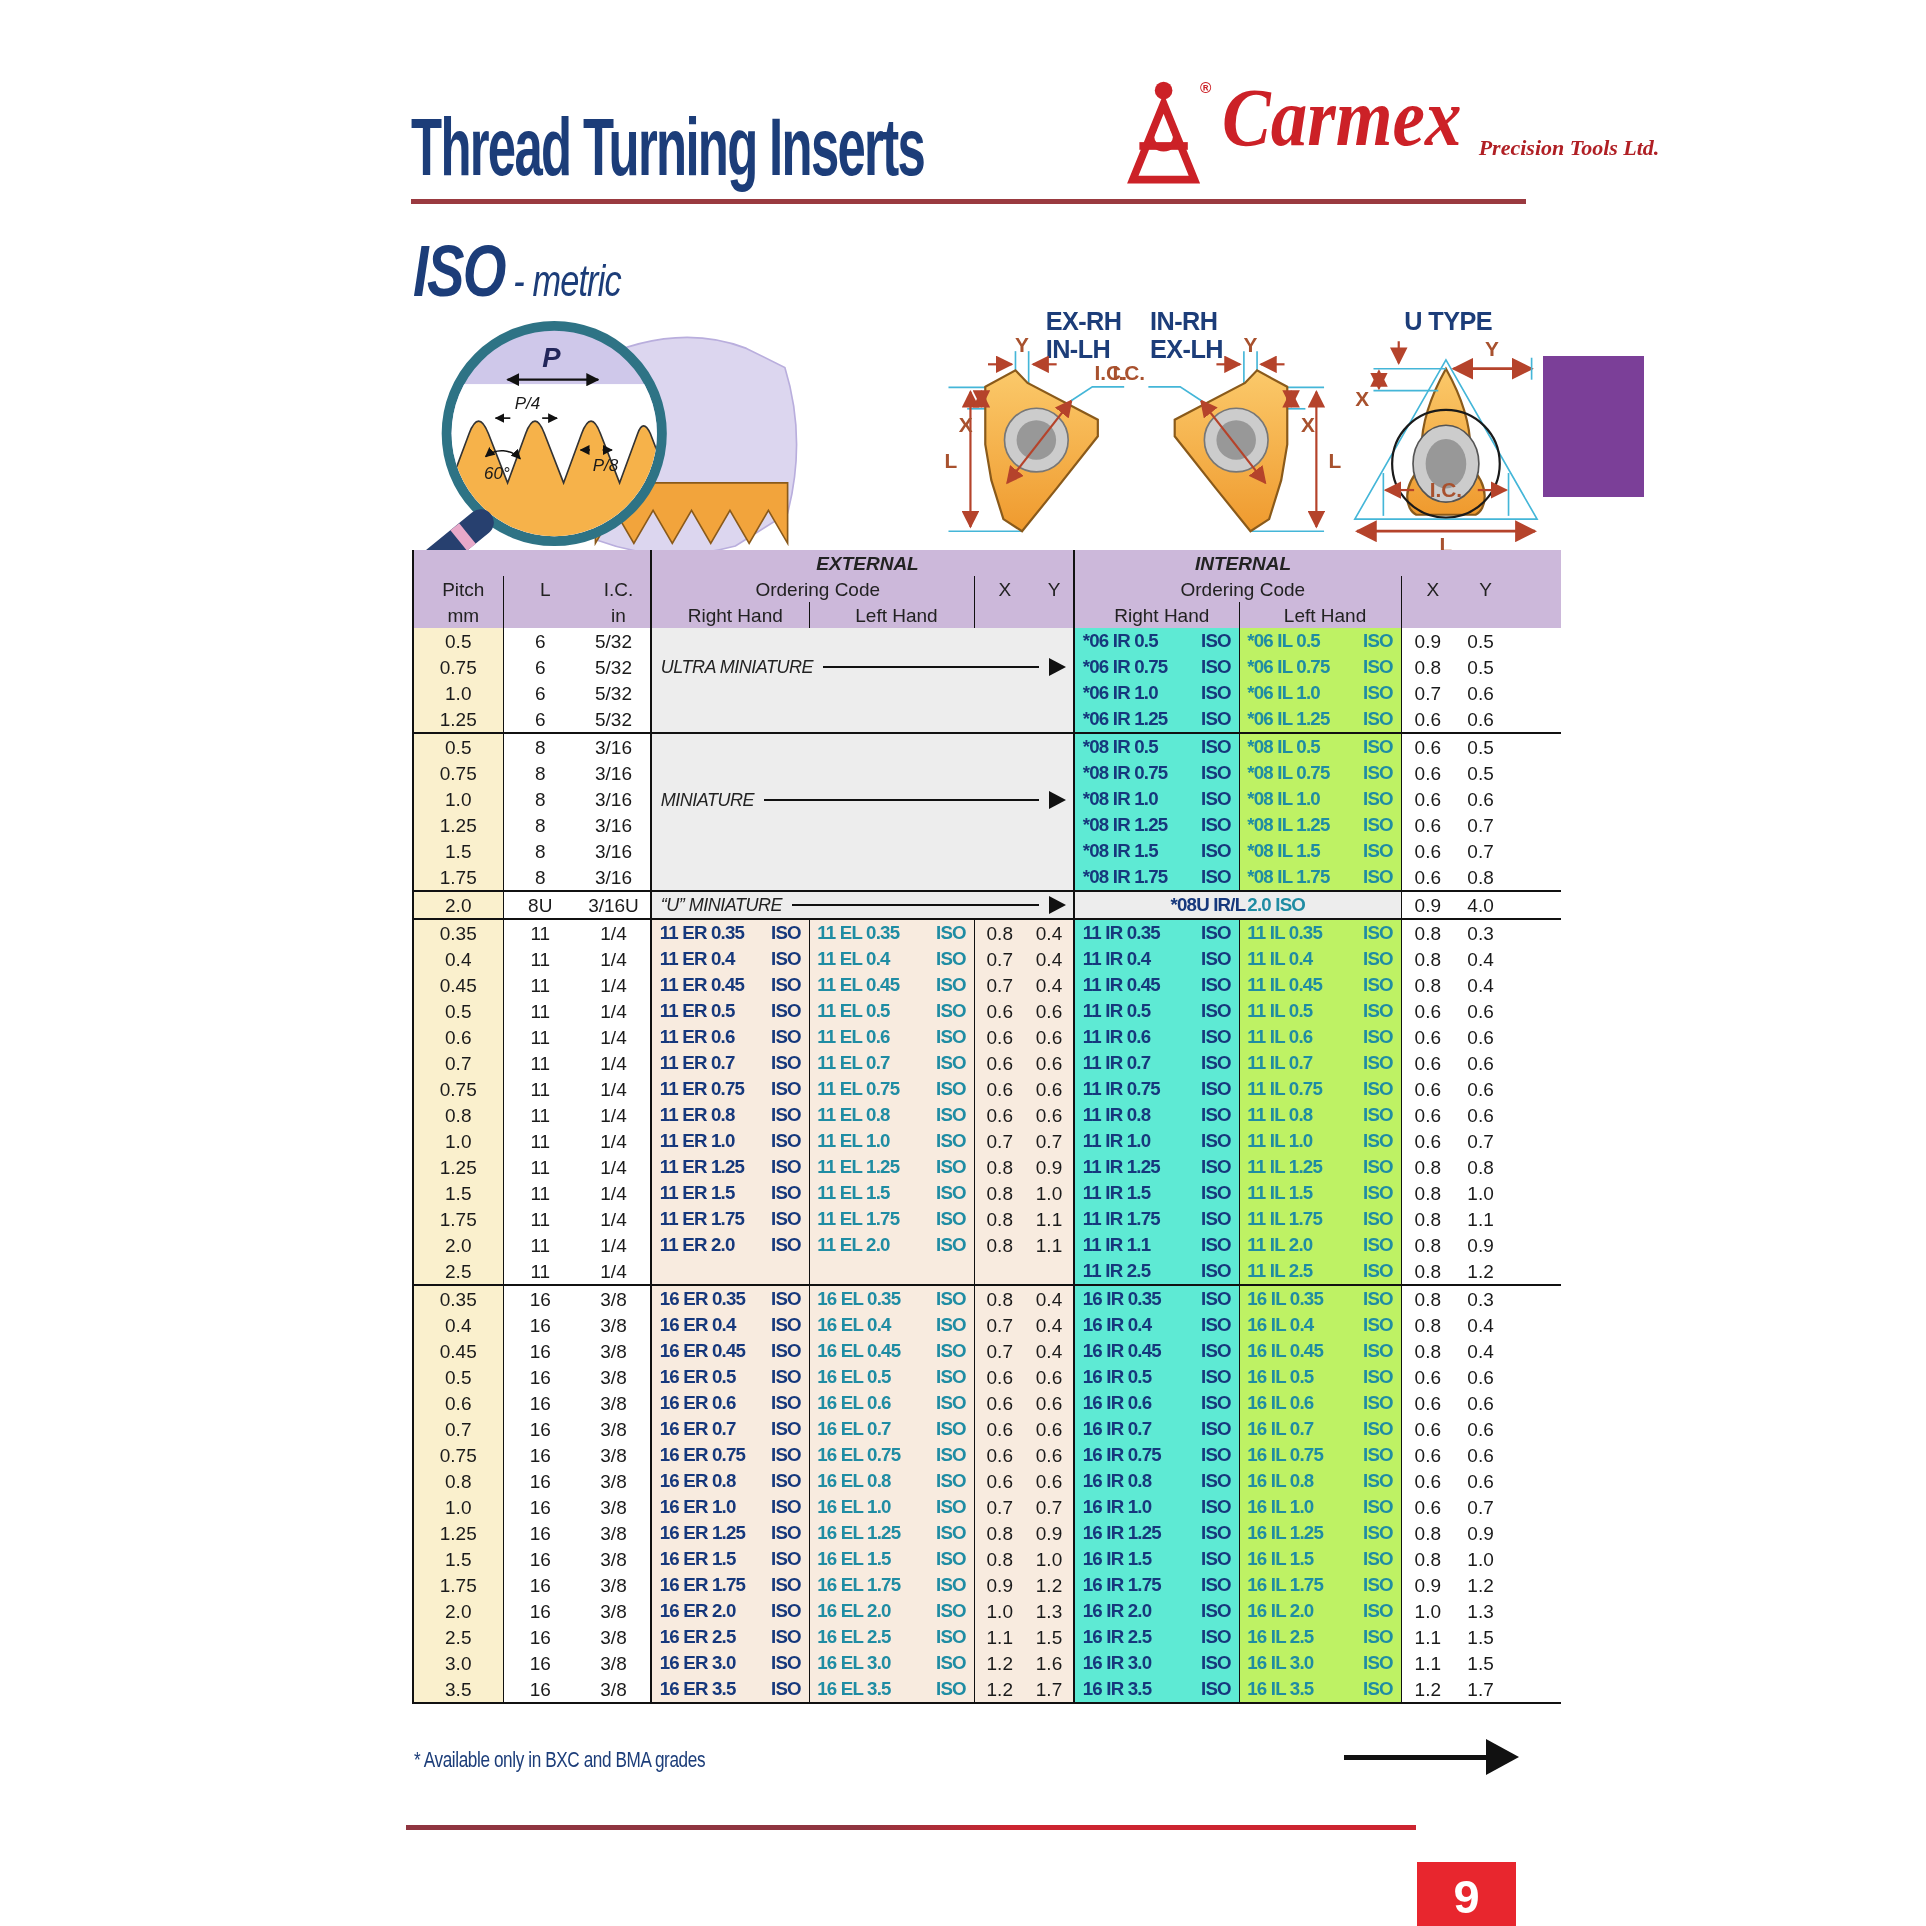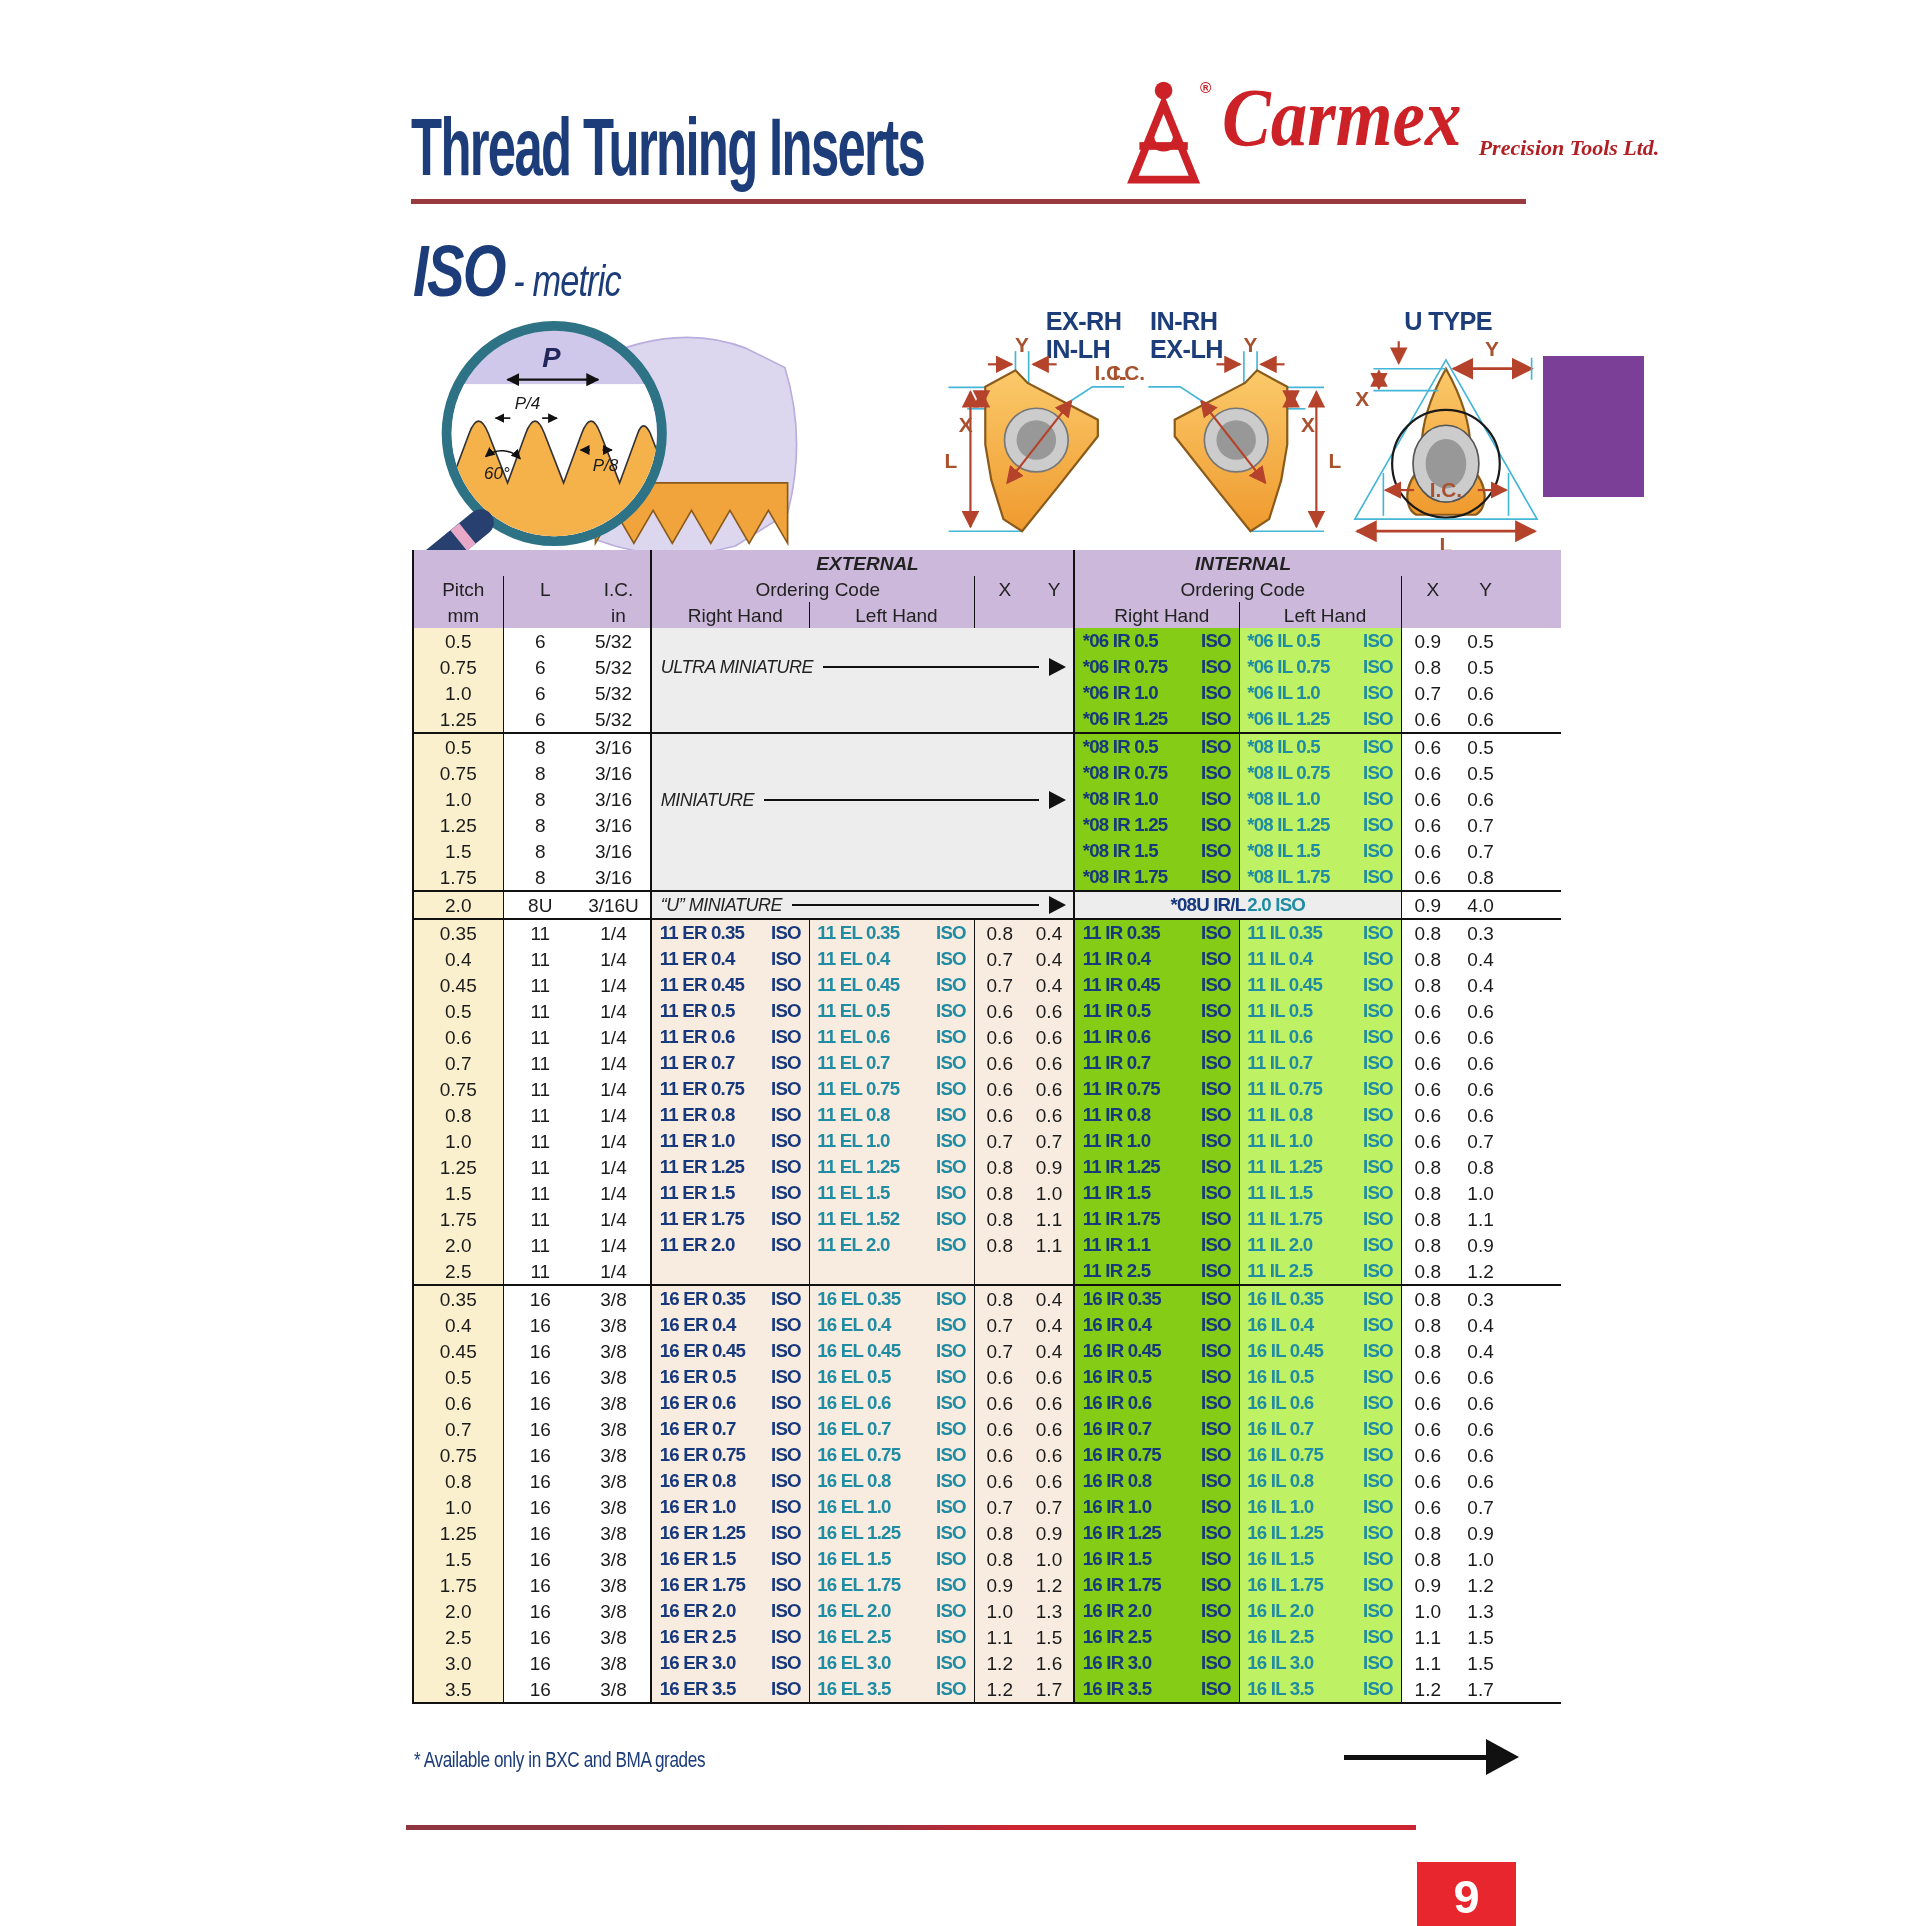--- a/index.html
+++ b/index.html
@@ -38,21 +38,21 @@
   .hdr td{background:#ccb8da;color:#222;padding-left:10px;}
   .th1{height:52px;font-size:26px;font-weight:bold;font-style:italic;}
   .th2{height:33px;font-size:20.3px;}
   .th3{height:25px;font-size:20.3px;}
   .bl3{border-left:2.2px solid #111;}
   .br2{border-right:1.1px solid #111;}
   .br5{border-right:2.7px solid #111;}
   .bg-cream{background:#faf0cd;}
   .bg-peach{background:#f8ebdf;}
   .bg-gray{background:#ededed;}
-  .bg-int{background:#84cc16;}
+  .bg-int{background:#5eead4;}
   .bg-int2{background:#bef264;}
   .gt td{border-top:2.2px solid #111;}
   .gb td{border-bottom:2.2px solid #111;}
   .code{display:flex;justify-content:space-between;align-items:center;padding:0 7.7px;
         font-weight:bold;letter-spacing:-0.8px;font-size:18.7px;}
   .code.center{justify-content:center;gap:2px;}
   .navy{color:#16387c;} .teal{color:#1f8ca3;}
   .extspan{position:relative;}
   .mini{position:absolute;left:8.8px;right:6.6px;height:26px;display:flex;align-items:center;gap:10px;}
   .minitext{font-style:italic;font-size:18px;color:#222;letter-spacing:-0.5px;white-space:nowrap;}
@@ -872,21 +872,21 @@
         <td>11</td>
         <td class="br5">1/4</td>
         <td class="bg-peach br2">
           <div class="code navy">
             <span>11 ER 1.75</span>
             <span>ISO</span>
           </div>
         </td>
         <td class="bg-peach br2">
           <div class="code teal">
-            <span>11 EL 1.52</span>
+            <span>11 EL 1.75</span>
             <span>ISO</span>
           </div>
         </td>
         <td class="bg-peach">0.8</td>
         <td class="bg-peach br5">1.1</td>
         <td class="bg-int br2">
           <div class="code navy">
             <span>11 IR 1.75</span>
             <span>ISO</span>
           </div>

